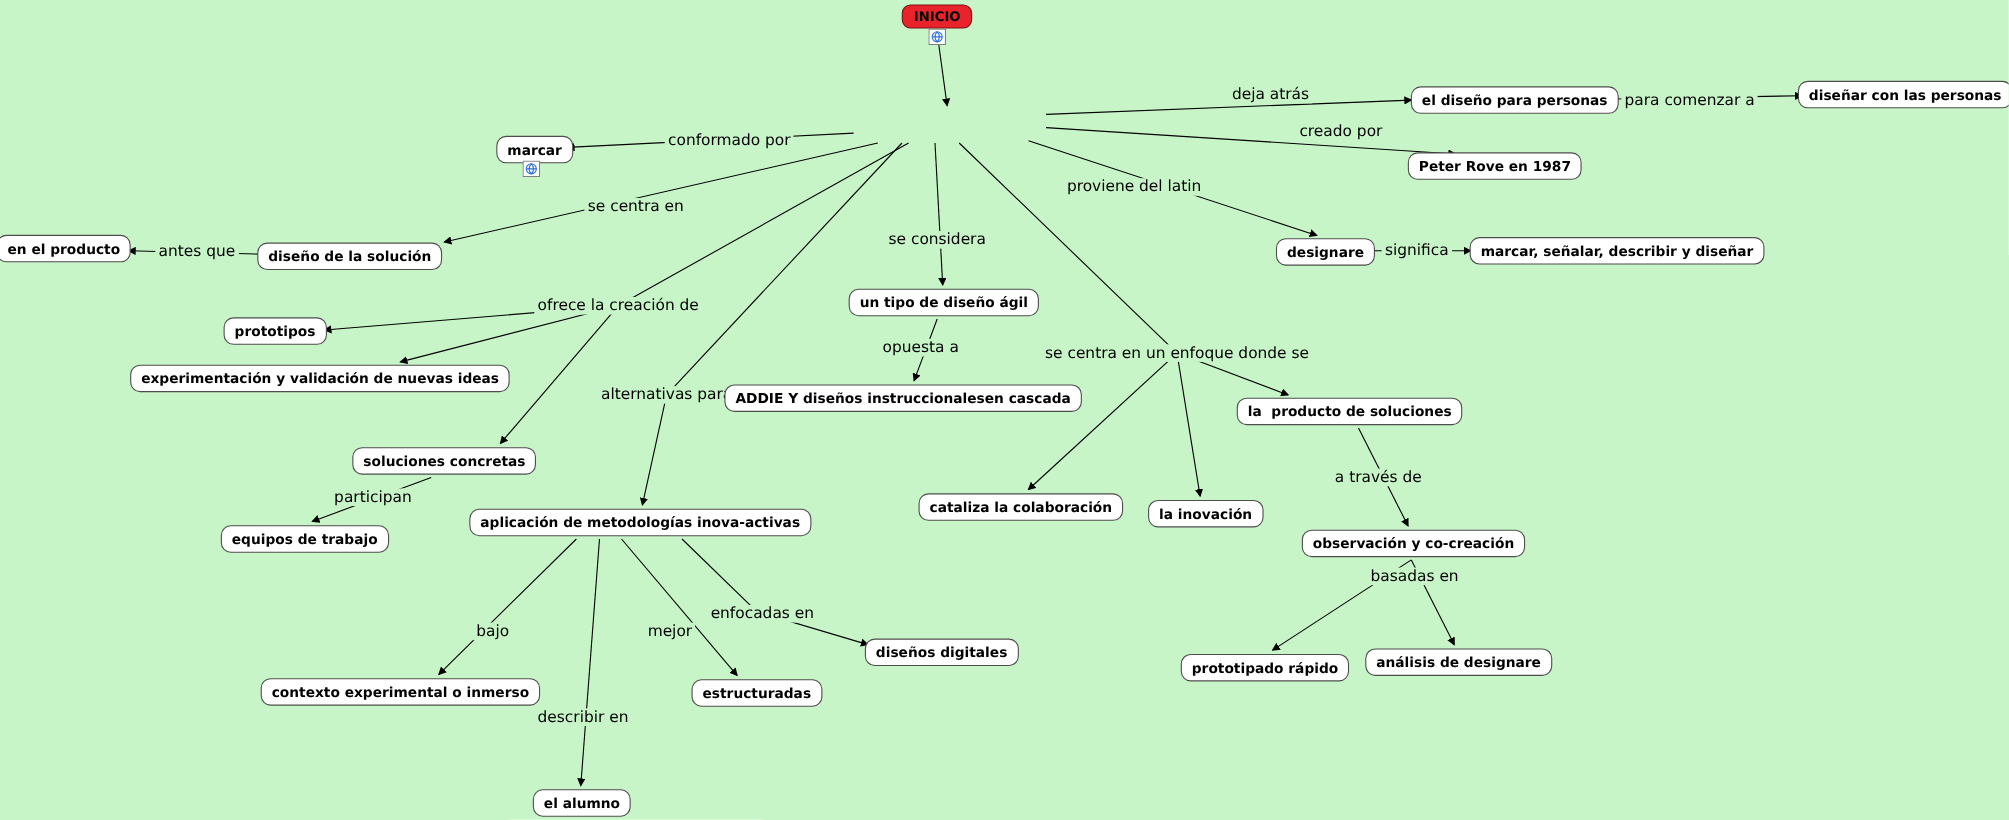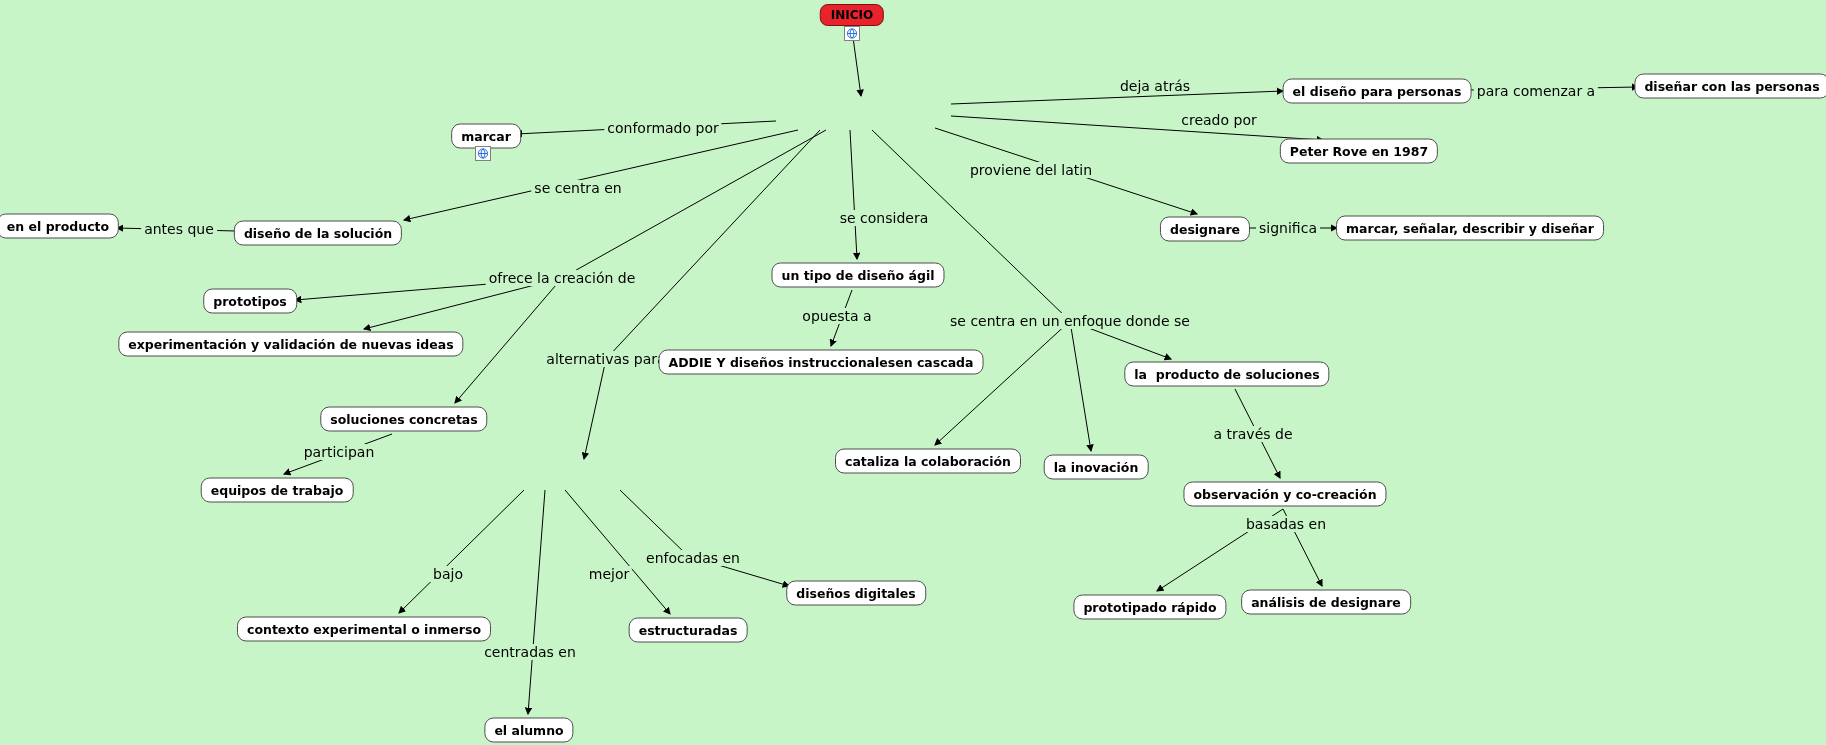--- a/index.html
+++ b/index.html
@@ -106,51 +106,52 @@
   <div class="node" style="left:1205px;top:229px">designare</div>
   <div class="node" style="left:1470px;top:228px">marcar, señalar, describir y diseñar</div>
   <div class="node" style="left:318px;top:233px">diseño de la solución</div>
   <div class="node" style="left:58px;top:226px">en el producto</div>
   <div class="node" style="left:250px;top:301px">prototipos</div>
   <div class="node" style="left:291px;top:344px">experimentación y validación de nuevas ideas</div>
   <div class="node" style="left:858px;top:275px">un tipo de diseño ágil</div>
   <div class="node" style="left:821px;top:362px">ADDIE Y diseños instruccionalesen cascada</div>
   <div class="node" style="left:404px;top:419px">soluciones concretas</div>
   <div class="node" style="left:277px;top:490px">equipos de trabajo</div>
+  <div class="node" style="left:582px;top:475px">aplicación de metodologías inova-activas</div>
   <div class="node" style="left:928px;top:461px">cataliza la colaboración</div>
   <div class="node" style="left:1096px;top:467px">la inovación</div>
   <div class="node" style="left:1227px;top:374px">la  producto de soluciones</div>
   <div class="node" style="left:1285px;top:494px">observación y co-creación</div>
   <div class="node" style="left:1150px;top:607px">prototipado rápido</div>
   <div class="node" style="left:1326px;top:602px">análisis de designare</div>
   <div class="node" style="left:364px;top:629px">contexto experimental o inmerso</div>
   <div class="node" style="left:688px;top:630px">estructuradas</div>
   <div class="node" style="left:856px;top:593px">diseños digitales</div>
   <div class="node" style="left:529px;top:730px">el alumno</div>
 
   <div class="link-label" style="left:663px;top:128px">conformado por</div>
   <div class="link-label" style="left:1155px;top:86px">deja atrás</div>
   <div class="link-label" style="left:1536px;top:91px">para comenzar a</div>
   <div class="link-label" style="left:1219px;top:120px">creado por</div>
   <div class="link-label" style="left:1031px;top:170px">proviene del latin</div>
   <div class="link-label" style="left:578px;top:188px">se centra en</div>
-  <div class="link-label" style="left:884px;top:218px">se considera</div>
+  <div class="link-label" style="left:852px;top:218px">se considera</div>
   <div class="link-label" style="left:179px;top:229px">antes que</div>
   <div class="link-label" style="left:1288px;top:228px">significa</div>
   <div class="link-label" style="left:562px;top:278px">ofrece la creación de</div>
   <div class="link-label" style="left:837px;top:316px">opuesta a</div>
   <div class="link-label" style="left:1070px;top:321px">se centra en un enfoque donde se</div>
   <div class="link-label" style="left:606px;top:359px">alternativas para</div>
   <div class="link-label" style="left:1253px;top:434px">a través de</div>
   <div class="link-label" style="left:339px;top:452px">participan</div>
   <div class="link-label" style="left:1286px;top:524px">basadas en</div>
   <div class="link-label" style="left:448px;top:574px">bajo</div>
   <div class="link-label" style="left:609px;top:574px">mejor</div>
   <div class="link-label" style="left:693px;top:558px">enfocadas en</div>
-  <div class="link-label" style="left:530px;top:652px">centradas en</div>
+  <div class="link-label" style="left:530px;top:652px">describir en</div>
 
   <span class="res-icon" style="left:844px;top:26px">
     <svg width="16" height="15" viewBox="0 0 16 15">
       <rect x="0.5" y="0.5" width="15" height="14" fill="#ffffff" stroke="#808080"></rect>
       <circle cx="8" cy="7.5" r="4.6" fill="none" stroke="#2a6fd6" stroke-width="1"></circle>
       <path d="M3.4 7.5 H12.6 M8 2.9 a6.2 6.2 0 0 1 0 9.2 M8 2.9 a6.2 6.2 0 0 0 0 9.2" fill="none" stroke="#2a6fd6" stroke-width="1"></path>
     </svg>
   </span>
   <span class="res-icon" style="left:475px;top:146px">
     <svg width="16" height="15" viewBox="0 0 16 15">

